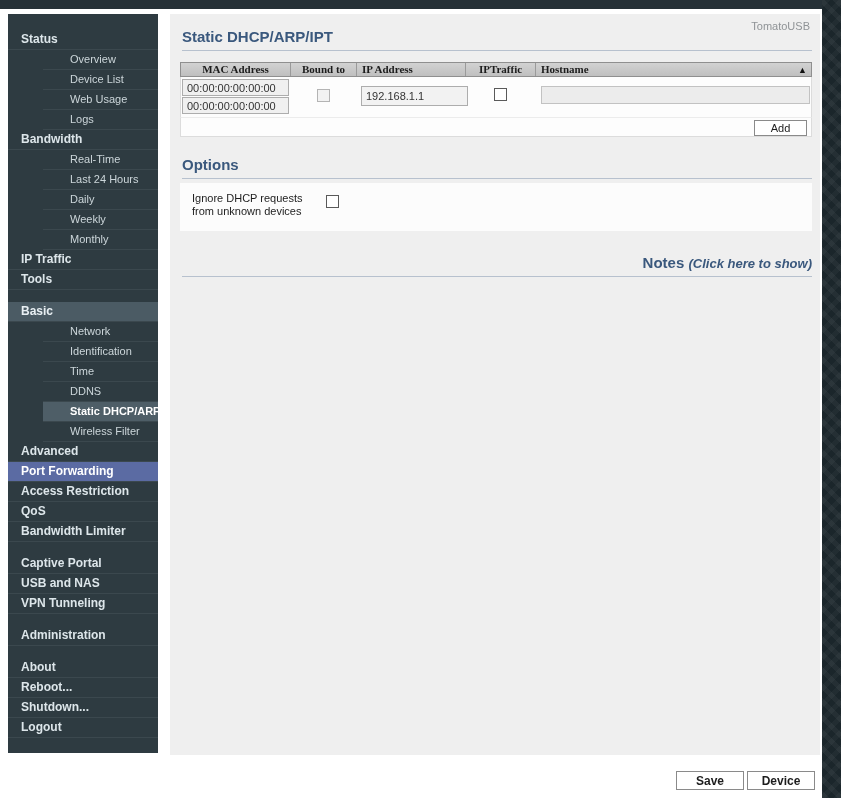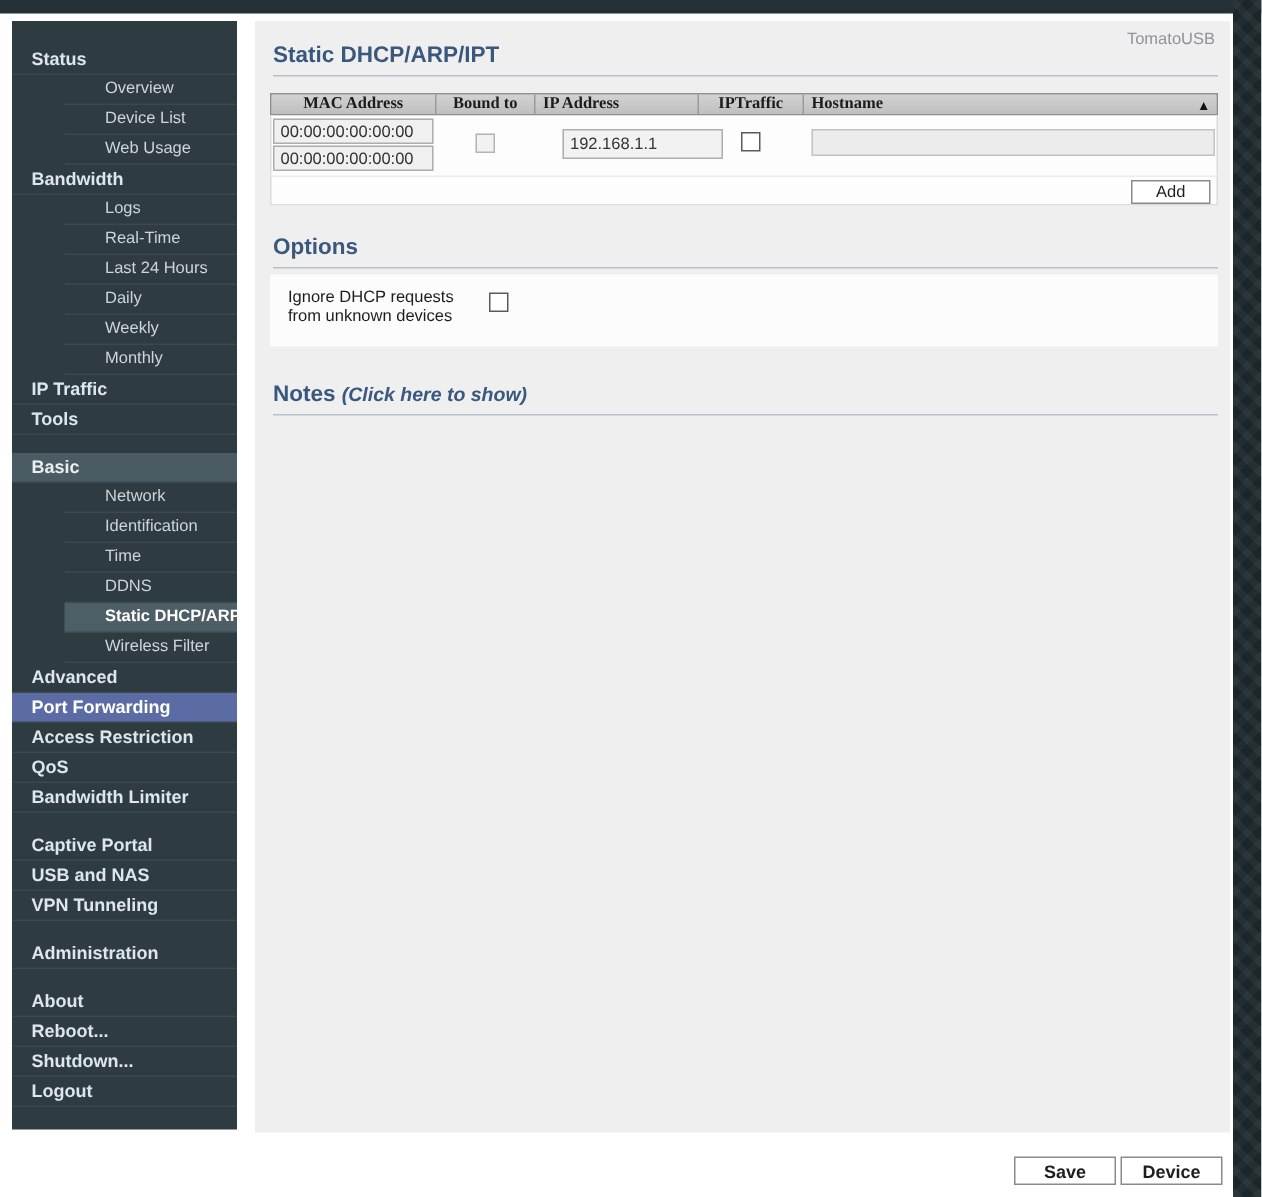--- a/index.html
+++ b/index.html
@@ -31,21 +31,21 @@
   .sb-spacer { height:12px; }
 
   
   #content { position:absolute; left:170px; top:14px; width:650px; height:741px; background:#efefef; }
   #brand { position:absolute; top:6px; right:10px; font-size:11px; color:#8f9396; }
 
   .section-heading { color:#3a587d; font-weight:bold; font-size:15px;
     border-bottom:1px solid #b7c1ce; padding-bottom:5px; }
   #page-title { position:absolute; left:12px; top:14px; width:630px; }
   #options-heading { position:absolute; left:12px; top:142px; width:630px; }
-  #notes-heading { position:absolute; left:12px; top:240px; width:630px; }
+  #notes-heading { position:absolute; left:12px; top:240px; width:630px;text-align:right; }
   #notes-link { font-size:13px; font-style:italic; cursor:pointer; }
 
   
   #dhcp-table { position:absolute; left:10px; top:48px; width:632px; }
   #dhcp-header { display:flex; height:15px; background:linear-gradient(#d2d2d2,#bfbfbf);
     border:1px solid #8f8f8f; }
   .th { font-size:11px; font-weight:bold; color:#1c1c1c; line-height:13px;
     border-right:1px solid #9a9a9a; cursor:pointer; padding:0 5px; position:relative;font-family:Liberation Serif, serif; }
   .th:last-child { border-right:none; }
   .th.c-mac { width:110px; text-align:center; }
@@ -58,21 +58,21 @@
   #dhcp-body { position:relative; height:40px; background:#fdfdfd;
     border-left:1px solid #dcdcdc; border-right:1px solid #dcdcdc; }
   #dhcp-footer { position:relative; height:20px; background:#fdfdfd;
     border:1px solid #dcdcdc; border-top:1px solid #ececec; }
 
   .tfield { position:absolute; font-size:11px; color:#333;
     border:1px solid #adadad; background:#f0f0f0; padding:0 4px;
     font-family:"Liberation Sans", sans-serif; }
   #mac1 { left:1px; top:2px;  width:107px; height:17px; }
   #mac2 { left:1px; top:20px; width:107px; height:17px; }
-  #ip-field { left:194px; top:9px; width:107px; height:20px; background:#f2f2f2; }
+  #ip-field { left:180px; top:9px; width:107px; height:20px; background:#f2f2f2; }
   #host-field { left:360px; top:9px; width:269px; height:18px; background:#ececec; border-color:#c2c2c2; }
 
   .cbox { position:absolute; width:13px; height:13px; background:#ffffff;
     border:1px solid #5a5a5a; cursor:pointer; }
   .cbox.disabled { background:#f2f2f2; border-color:#b4b4b4; cursor:default; }
   #bound-cb { left:136px; top:12px; }
   #ipt-cb { left:313px; top:11px; }
 
   .btn { background:#ffffff; border:1px solid #8a8a8a; color:#1d1d1d;
     font-family:"Liberation Sans", sans-serif; font-size:11px; cursor:pointer; }
@@ -94,22 +94,22 @@
 <div id="stage">
 
   <div id="top-strip"></div>
   <div id="right-band"></div>
 
   <div id="sidebar">
       <div class="sb-item header">Status</div>
       <div class="sb-item sub">Overview</div>
       <div class="sb-item sub">Device List</div>
       <div class="sb-item sub">Web Usage</div>
+      <div class="sb-item sub">Logs</div>
       <div class="sb-item header">Bandwidth</div>
-      <div class="sb-item sub">Logs</div>
       <div class="sb-item sub">Real-Time</div>
       <div class="sb-item sub">Last 24 Hours</div>
       <div class="sb-item sub">Daily</div>
       <div class="sb-item sub">Weekly</div>
       <div class="sb-item sub">Monthly</div>
       <div class="sb-item header">IP Traffic</div>
       <div class="sb-item header">Tools</div>
       <div class="sb-spacer"></div>
       <div class="sb-item header state-section">Basic</div>
       <div class="sb-item sub">Network</div>

